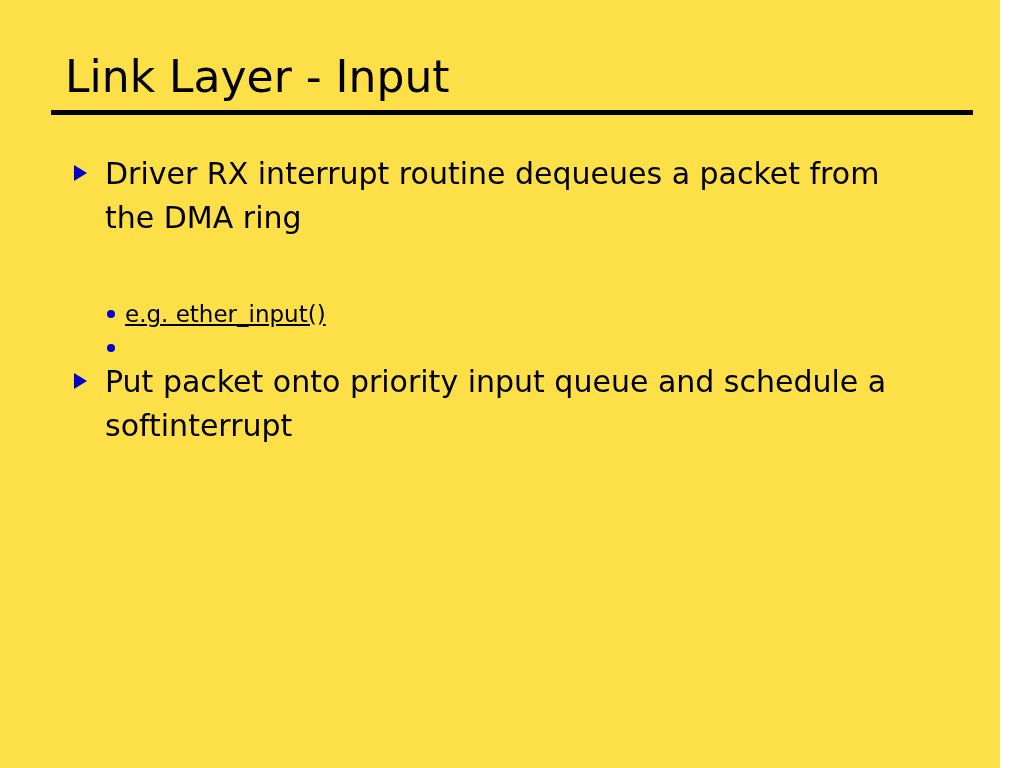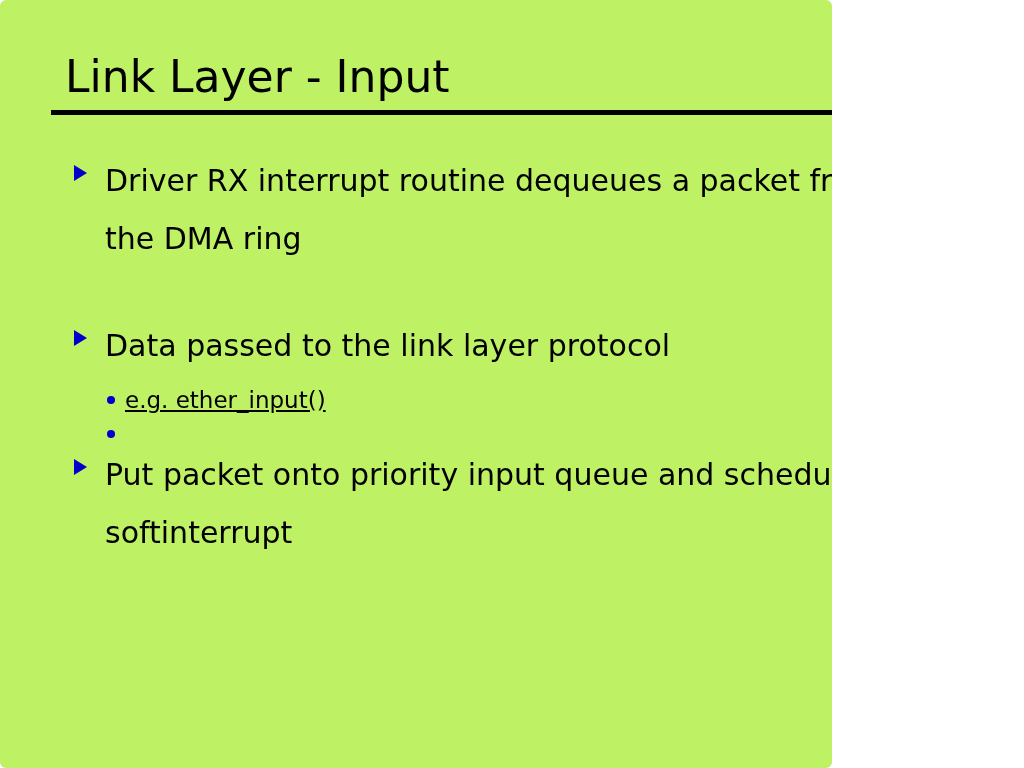--- a/index.html
+++ b/index.html
@@ -6,25 +6,24 @@
   html, body {
     margin: 0;
     padding: 0;
     background: #ffffff;
   }
   body {
     font-family: "DejaVu Sans", sans-serif;
   }
   #slide {
     position: relative;
-    width: 832px;
+    width: 1000px;
     height: 768px;
-    background: #bef264;
+    background: #fde047;
     overflow: hidden;
-    border-radius: 6px;
   }
 
   
   #title-block {
     position: absolute;
     left: 51px;
     top: 50px;
     width: 922px;
   }
   #page-title {
@@ -57,21 +56,21 @@
   .bullet-group {
     position: relative;
   }
 
   
   .l1-item {
     position: relative;
     padding-left: 105px;
     padding-right: 60px;
     font-size: 30px;
-    line-height: 58px;
+    line-height: 44px;
     color: #000000;
     font-weight: 400;
   }
   .l1-item .l1-marker {
     position: absolute;
     left: 74px;
     top: 13px;
     width: 0;
     height: 0;
     border-top: 8px solid transparent;
@@ -122,24 +121,20 @@
     <div class="bullet-group">
       <div class="l1-item">
         <span class="l1-marker"></span>
         <span class="l1-text">Driver RX interrupt routine dequeues a packet from the DMA ring</span>
       </div>
     </div>
 
     <div class="gap-large"></div>
 
     <div class="bullet-group">
-      <div class="l1-item">
-        <span class="l1-marker"></span>
-        <span class="l1-text">Data passed to the link layer protocol</span>
-      </div>
       <div class="gap-small"></div>
       <div class="l2-item">
         <span class="l2-marker"></span>
         <span>e.g. ether_input()</span>
       </div>
       <div class="l2-item">
         <span class="l2-marker"></span>
       </div>
     </div>
 

